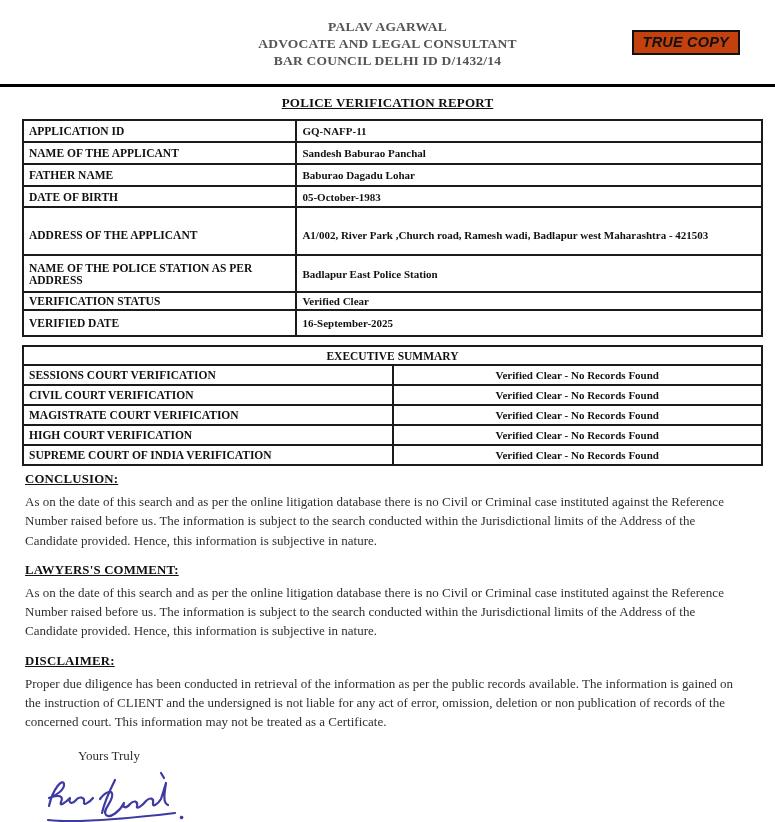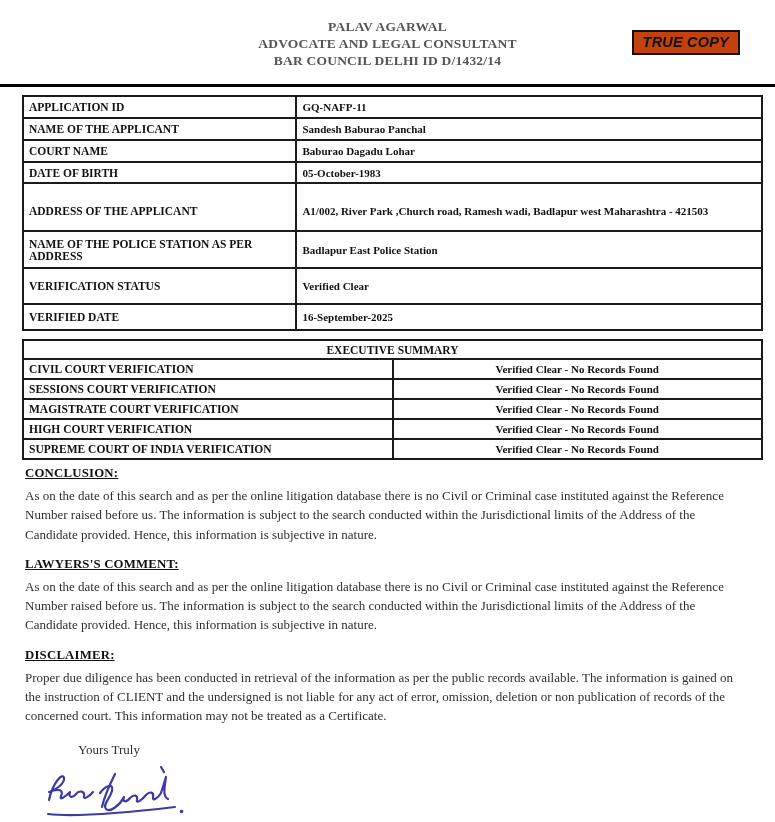--- a/index.html
+++ b/index.html
@@ -101,71 +101,72 @@
   </div>
 
   <div class="letterhead">
     <div>PALAV AGARWAL</div>
     <div>ADVOCATE AND LEGAL CONSULTANT</div>
     <div>BAR COUNCIL DELHI ID D/1432/14</div>
   </div>
 
   <div class="rule"></div>
 
+  <div class="doc-title">POLICE VERIFICATION REPORT</div>
 
   <div class="content">
 
     <table class="t1">
       <tbody>
           <tr style="height:22px;">
         <td class="lbl">APPLICATION ID</td>
         <td class="val">GQ-NAFP-11</td>
       </tr>
       <tr style="height:22px;">
         <td class="lbl">NAME OF THE APPLICANT</td>
         <td class="val">Sandesh Baburao Panchal</td>
       </tr>
       <tr style="height:22px;">
-        <td class="lbl">COURT NAME</td>
+        <td class="lbl">FATHER NAME</td>
         <td class="val">Baburao Dagadu Lohar</td>
       </tr>
       <tr style="height:21px;">
         <td class="lbl">DATE OF BIRTH</td>
         <td class="val">05-October-1983</td>
       </tr>
       <tr class="va-top" style="height:48px;">
         <td class="lbl">ADDRESS OF THE APPLICANT</td>
         <td class="val">A1/002, River Park ,Church road, Ramesh wadi, Badlapur west Maharashtra - 421503</td>
       </tr>
       <tr style="height:37px;">
         <td class="lbl">NAME OF THE POLICE STATION AS PER ADDRESS</td>
         <td class="val">Badlapur East Police Station</td>
       </tr>
-      <tr style="height:36px;">
+      <tr style="height:18px;">
         <td class="lbl">VERIFICATION STATUS</td>
         <td class="val">Verified Clear</td>
       </tr>
       <tr style="height:26px;">
         <td class="lbl">VERIFIED DATE</td>
         <td class="val">16-September-2025</td>
       </tr>
     </tbody>
       </table>
 
     <table class="t2">
       <tbody>
           <tr style="height:19px;">
         <th colspan="2">EXECUTIVE SUMMARY</th>
       </tr>
       <tr style="height:20px;">
+        <td class="lbl">SESSIONS COURT VERIFICATION</td>
+        <td class="val">Verified Clear - No Records Found</td>
+      </tr>
+      <tr style="height:20px;">
         <td class="lbl">CIVIL COURT VERIFICATION</td>
-        <td class="val">Verified Clear - No Records Found</td>
-      </tr>
-      <tr style="height:20px;">
-        <td class="lbl">SESSIONS COURT VERIFICATION</td>
         <td class="val">Verified Clear - No Records Found</td>
       </tr>
       <tr style="height:20px;">
         <td class="lbl">MAGISTRATE COURT VERIFICATION</td>
         <td class="val">Verified Clear - No Records Found</td>
       </tr>
       <tr style="height:20px;">
         <td class="lbl">HIGH COURT VERIFICATION</td>
         <td class="val">Verified Clear - No Records Found</td>
       </tr>

